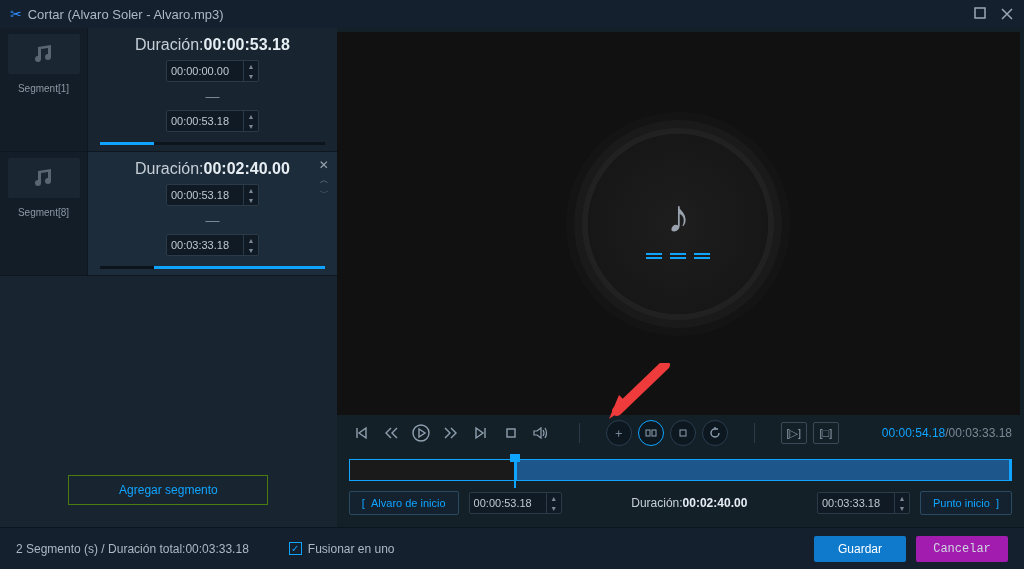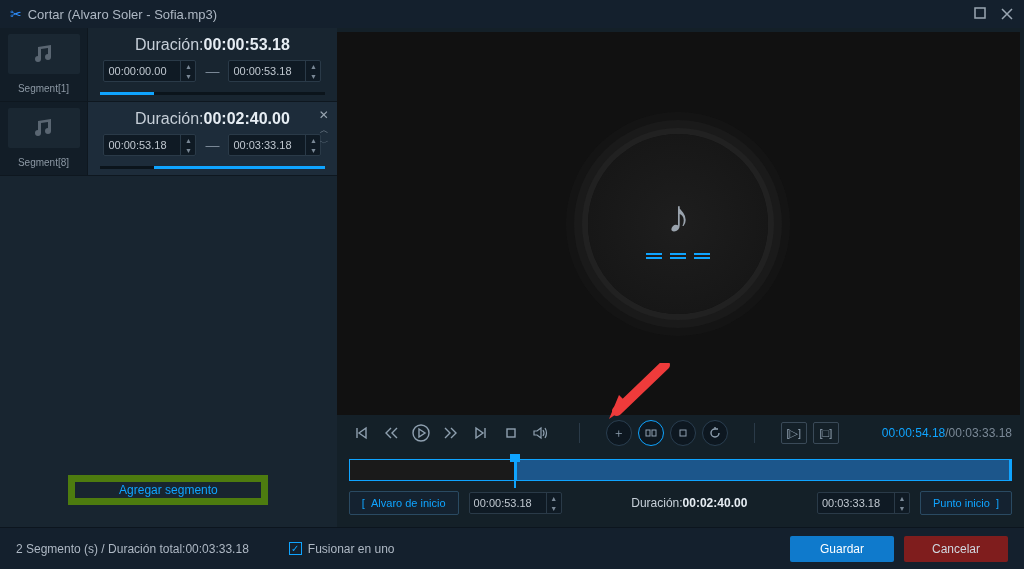--- a/index.html
+++ b/index.html
@@ -16,32 +16,32 @@
 .right-panel { flex: 1; display: flex; flex-direction: column; }
 
 .segment-row { display: flex; border-bottom: 1px solid #0e171f; }
 .segment-row.selected { background: #1d2c3a; }
 .seg-thumb { width: 88px; display: flex; flex-direction: column; align-items: center; justify-content: flex-start; background: #121d27; border-right: 1px solid #0e171f; padding-top: 6px; }
 .seg-thumb-icon { width: 72px; height: 40px; background: #1a2732; display: flex; align-items: center; justify-content: center; border-radius: 2px; }
 .seg-thumb-label { font-size: 10px; color: #8c98a4; margin-top: 6px; padding: 3px 0; }
 .seg-body { flex: 1; padding: 8px 12px 6px 12px; position: relative; }
 .seg-duration { text-align: center; font-size: 16px; color: #c6cfd8; margin-bottom: 6px; }
 .seg-duration b { font-weight: bold; color: #e6edf3; }
-.seg-times { display: flex; align-items: center; gap: 6px; justify-content: center; }
+.seg-times { display: flex; align-items: center; gap: 6px; justify-content: center; flex-direction: column; }
 .time-field { display: flex; align-items: center; background: #0f1a24; border: 1px solid #2a3a48; border-radius: 2px; padding: 0; height: 22px; }
 .time-field input { background: transparent; border: none; color: #c0c8d0; width: 76px; font-size: 11px; padding: 0 4px; outline: none; }
 .spinner { display: flex; flex-direction: column; border-left: 1px solid #2a3a48; }
 .spinner span { width: 14px; height: 10px; display: flex; align-items: center; justify-content: center; font-size: 7px; color: #7a8896; cursor: pointer; }
 .dash { color: #7a8896; font-size: 14px; padding: 0 3px; }
 .seg-close { position: absolute; top: 6px; right: 8px; color: #9aa6b2; cursor: pointer; font-size: 12px; }
 .seg-arrows { position: absolute; top: 22px; right: 8px; display: flex; flex-direction: column; color: #7a8896; font-size: 9px; gap: 0; cursor: pointer; }
 .seg-bar { height: 3px; background: #0b141b; margin-top: 10px; position: relative; }
 .seg-bar-fill { position: absolute; height: 3px; background: #0fa4ff; }
 
-.add-segment-btn { margin: auto auto 22px auto; width: 200px; height: 30px; border: 7px solid #4d7c0f; background: transparent; color: #0fa4ff; font-size: 12px; display: flex; align-items: center; justify-content: center; cursor: pointer; }
+.add-segment-btn { margin: auto auto 22px auto; width: 200px; height: 30px; border: 1px solid #4d7c0f; background: transparent; color: #0fa4ff; font-size: 12px; display: flex; align-items: center; justify-content: center; cursor: pointer; }
 
 .preview { flex: 1; background: #111111; display: flex; align-items: center; justify-content: center; margin: 4px 4px 0 0; }
 .music-disc { width: 180px; height: 180px; border-radius: 50%; background: radial-gradient(circle, #1e1e1e 0%, #141414 100%); display: flex; flex-direction: column; align-items: center; justify-content: center; box-shadow: 0 0 0 6px rgba(40,40,40,0.5), 0 0 0 14px rgba(35,35,35,0.4), 0 0 0 22px rgba(30,30,30,0.3); }
 .music-note { font-size: 46px; color: #9aa3ad; }
 .eq-bars { display: flex; gap: 8px; margin-top: 10px; }
 .eq-bars span { width: 16px; height: 6px; border-top: 2px solid #0fa4ff; border-bottom: 2px solid #0fa4ff; }
 
 .controls-row { height: 36px; display: flex; align-items: center; padding: 0 12px; gap: 6px; }
 .ctrl-btn { width: 24px; height: 24px; display: flex; align-items: center; justify-content: center; color: #8fa0b0; cursor: pointer; font-size: 13px; border-radius: 50%; }
 .ctrl-group-sep { width: 14px; }
@@ -65,34 +65,34 @@
 .range-btn { border: 1px solid #2a4a62; background: #142230; color: #0fa4ff; font-size: 11px; height: 24px; padding: 0 12px; display: flex; align-items: center; cursor: pointer; border-radius: 2px; }
 .range-btn::before, .range-btn::after { color: #0fa4ff; }
 .range-mid { flex: 1; text-align: center; font-size: 12px; color: #c6cfd8; }
 .range-mid b { font-weight: bold; color: #e6edf3; }
 
 .footer { height: 42px; background: #14202d; display: flex; align-items: center; padding: 0 16px; border-top: 1px solid #0c151e; }
 .footer-status { color: #aeb8c4; font-size: 12px; }
 .footer-check { display: flex; align-items: center; gap: 6px; margin-left: 40px; color: #aeb8c4; font-size: 12px; }
 .footer-check .chk { width: 13px; height: 13px; border: 1px solid #0fa4ff; display: flex; align-items: center; justify-content: center; color: #0fa4ff; font-size: 10px; }
 .footer-btns { margin-left: auto; display: flex; gap: 10px; }
-.primary-btn, .secondary-btn { width: 104px; height: 26px; border: none; font-size: 12px; cursor: pointer; border-radius: 2px; }
+.primary-btn, .secondary-btn { width: 92px; height: 26px; border: none; font-size: 12px; cursor: pointer; border-radius: 2px; }
 .primary-btn { background: #0f7acc; color: #fff; }
-.secondary-btn { background: #7f1d1d; color: #d0d8e0; }
+.secondary-btn { background: #a21caf; color: #d0d8e0; font-family: Liberation Mono, monospace; }
 
 svg { display: block; }
 </style>
 </head>
 <body>
 
 <div class="window">
   <div class="titlebar">
     <div class="title">
       <span class="scissors-icon">✂</span>
-      <span>Cortar (Alvaro Soler - Sofia.mp3)</span>
+      <span>Cortar (Alvaro Soler - Alvaro.mp3)</span>
     </div>
     <div class="win-btns">
       <span>
         <svg width="12" height="12" viewBox="0 0 12 12">
             <rect x="1" y="1" width="10" height="10" fill="none" stroke="#9aa6b2" stroke-width="1.5"></rect>
           </svg>
       </span>
       <span>
         <svg width="14" height="14" viewBox="0 0 14 14">
             <path d="M2 2 L12 12 M12 2 L2 12" stroke="#9aa6b2" stroke-width="1.5"></path>

